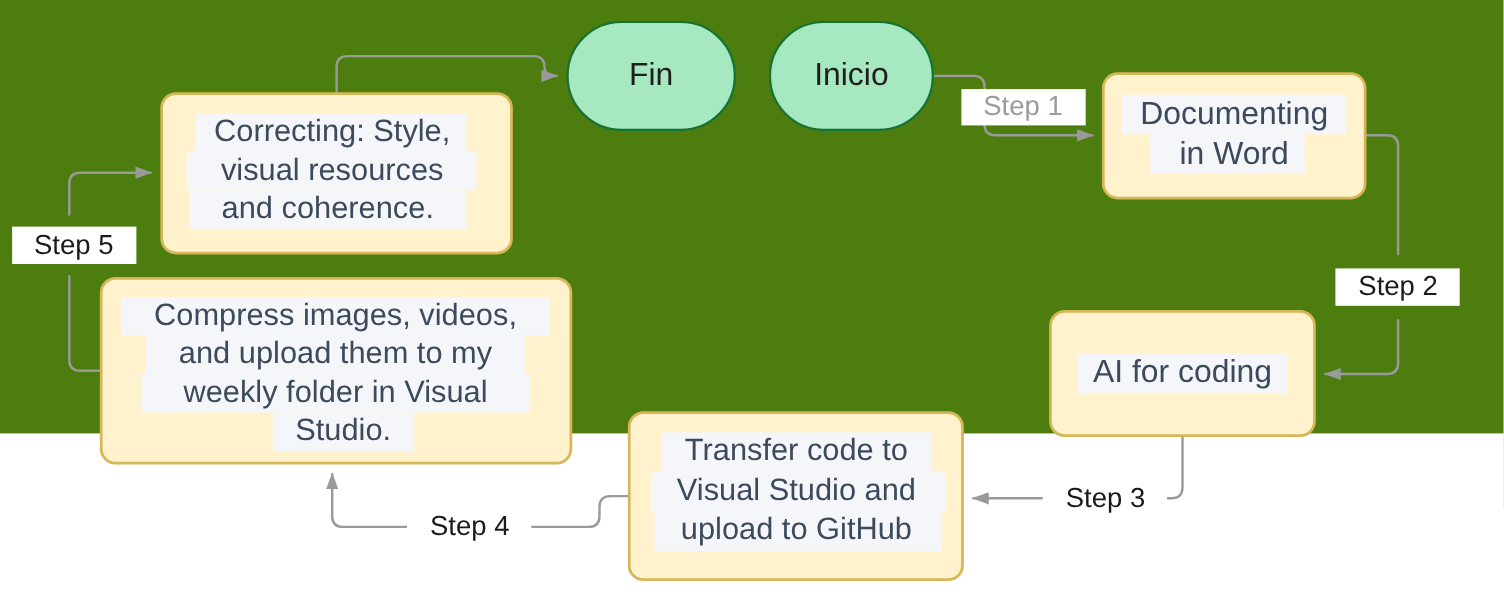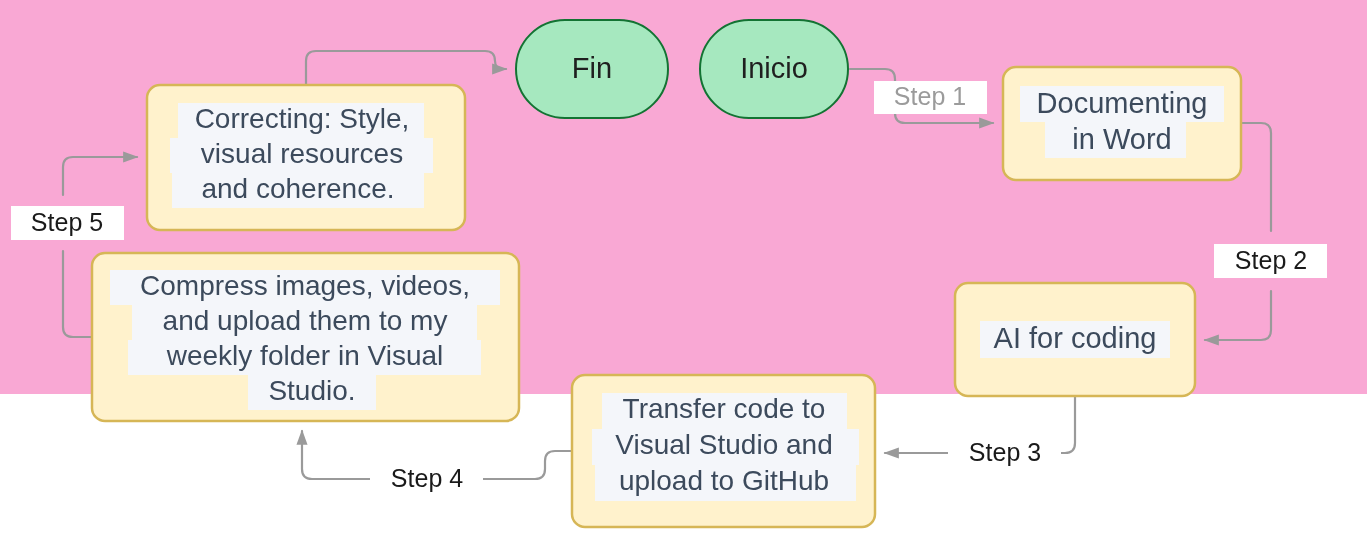--- a/index.html
+++ b/index.html
@@ -10,21 +10,21 @@
   body {
     width: 1367px;
     height: 560px;
     overflow: hidden;
     font-family: "Liberation Sans", sans-serif;
   }
   #canvas {
     position: relative;
     width: 1367px;
     height: 394px;
-    background: #f9a8d4;
+    background: #4d7c0f;
   }
   svg.diagram {
     position: absolute;
     top: 0;
     left: 0;
     width: 1367px;
     height: 560px;
   }
   .node-text {
     font-family: "Liberation Sans", sans-serif;

